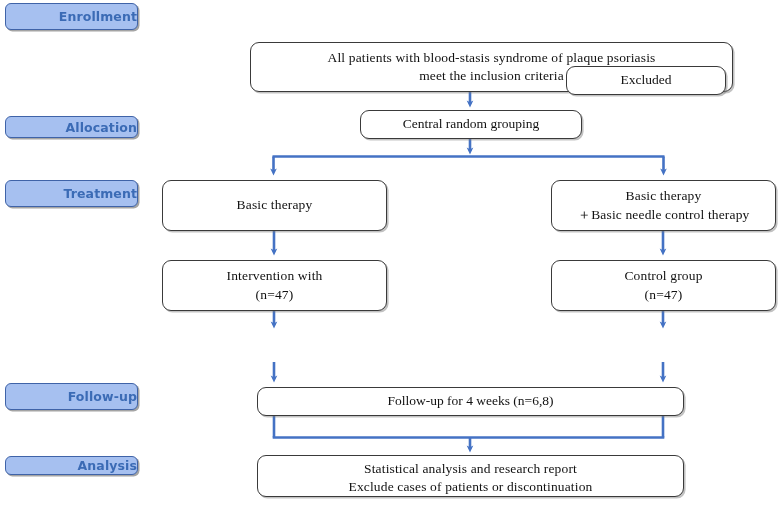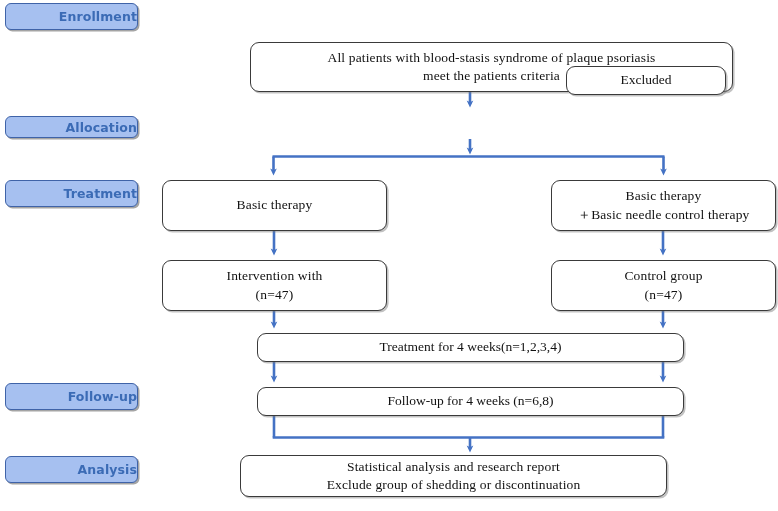--- a/index.html
+++ b/index.html
@@ -110,59 +110,59 @@
   </div>
   <div class="stage-pill" style="left:5px;  top:116px; width:133px; height:22px;">
     <span>Allocation</span>
   </div>
   <div class="stage-pill" style="left:5px;  top:180px; width:133px; height:27px;">
     <span>Treatment</span>
   </div>
   <div class="stage-pill" style="left:5px;  top:383px; width:133px; height:27px;">
     <span>Follow-up</span>
   </div>
-  <div class="stage-pill" style="left:5px;  top:456px; width:133px; height:27px;padding-left:32px;">
+  <div class="stage-pill" style="left:5px;  top:456px; width:133px; height:19px;padding-left:32px;">
     <span>Analysis</span>
   </div>
 
   <div class="flow-box two-line" style="left:250px; top:3px; width:483px; height:50px;margin-top:39px;">
     <span class="ln">All patients with blood-stasis syndrome of plaque psoriasis</span>
-    <span class="ln">meet the patients criteria</span>
+    <span class="ln">meet the inclusion criteria</span>
   </div>
 
   <div class="flow-box" style="left:566px; top:66px; width:160px; height:29px;">
     <span class="ln">Excluded</span>
   </div>
 
+  <div class="flow-box" style="left:360px; top:110px; width:222px; height:29px;">
+    <span class="ln">Central random grouping</span>
+  </div>
 
   <div class="flow-box two-line" style="left:162px; top:180px; width:225px; height:51px;">
     <span class="ln">Basic therapy</span>
   </div>
 
   <div class="flow-box two-line" style="left:551px; top:180px; width:225px; height:51px;">
     <span class="ln">Basic therapy</span>
     <span class="ln">＋Basic needle control therapy</span>
   </div>
 
   <div class="flow-box two-line" style="left:162px; top:260px; width:225px; height:51px;">
     <span class="ln">Intervention with</span>
     <span class="ln">(n=47)</span>
   </div>
 
   <div class="flow-box two-line" style="left:551px; top:260px; width:225px; height:51px;">
     <span class="ln">Control group</span>
     <span class="ln">(n=47)</span>
   </div>
 
-  <div class="flow-box" style="left:257px; top:333px; width:427px; height:29px;">
-    <span class="ln">Treatment for 4 weeks(n=1,2,3,4)</span>
-  </div>
 
   <div class="flow-box" style="left:257px; top:387px; width:427px; height:29px;">
     <span class="ln">Follow-up for 4 weeks (n=6,8)</span>
   </div>
 
-  <div class="flow-box two-line" style="left:240px; top:455px; width:427px; height:42px;">
+  <div class="flow-box two-line" style="left:257px; top:455px; width:427px; height:42px;justify-content:flex-end;">
     <span class="ln">Statistical analysis and research report</span>
-    <span class="ln">Exclude group of shedding or discontinuation</span>
+    <span class="ln">Exclude cases of patients or discontinuation</span>
   </div>
 
 </div>
 
 </body></html>

